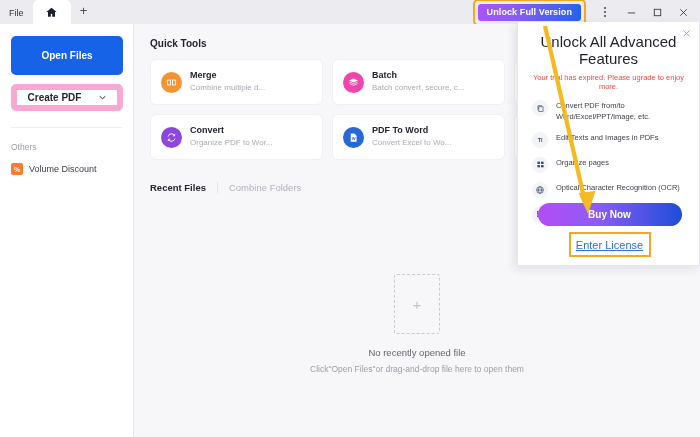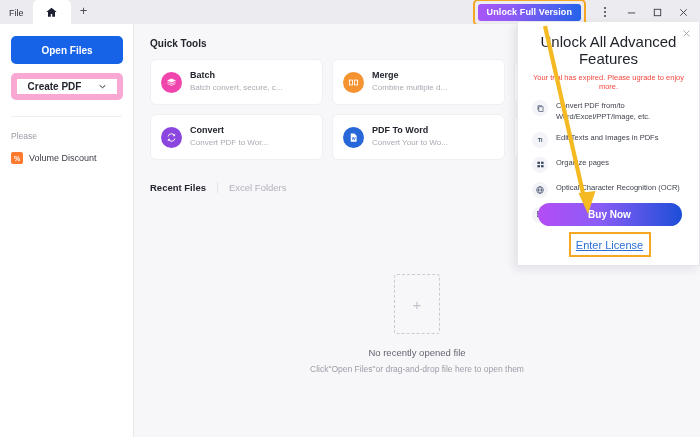--- a/index.html
+++ b/index.html
@@ -80,21 +80,21 @@
 
   
   .sidebar {
     position: absolute; top: 24px; left: 0;
     width: 134px; height: 413px;
     background: #ffffff;
     border-right: 1px solid #e9e9ee;
     padding: 12px 11px 0 11px;
   }
   .btn-open {
-    width: 112px; height: 28px;
+    width: 112px; height: 39px;
     background: #1763e8;
     color: #fff; border: none; border-radius: 5px;
     font-size: 10px; font-weight: bold;
     font-family: "Liberation Sans", sans-serif;
     cursor: pointer;
   }
   .btn-create {
     width: 112px; height: 27px;
     margin-top: 9px;
     background: #fff;
@@ -322,58 +322,58 @@
       <span>Create PDF</span>
       <span>
         <svg class="chev" viewBox="0 0 10 6" fill="none" stroke="#23252e" stroke-width="1.4">
             <path d="M1 1.3 5 4.8 9 1.3"></path>
           </svg>
       </span>
     </div>
 
     <div class="sb-divider"></div>
 
-    <div class="sb-others">Please</div>
+    <div class="sb-others">Others</div>
 
     <div class="sb-item">
       <span class="pct-icon">%</span>
       <span class="lbl">Volume Discount</span>
     </div>
   </div>
 
   <div class="main">
 
     <div class="section-title">Quick Tools</div>
 
     <div class="cards">
+
+      <div class="card">
+        <div class="card-icon" style="background:#f59331">
+          <svg width="11" height="11" viewBox="0 0 16 16" fill="none" stroke="#fff" stroke-width="1.3">
+              <rect x="2" y="4.5" width="4.5" height="7"></rect>
+              <rect x="9.5" y="4.5" width="4.5" height="7"></rect>
+            </svg>
+        </div>
+        <div class="card-txt">
+          <div class="card-title">Merge</div>
+          <div class="card-sub">Combine multiple d...</div>
+        </div>
+      </div>
 
       <div class="card">
         <div class="card-icon" style="background:#ef45ad">
           <svg width="11" height="11" viewBox="0 0 16 16" fill="#fff">
               <path d="M8 2 1.5 5 8 8l6.5-3L8 2z"></path>
               <path d="M8 9.4 2.6 6.9 1.5 7.4 8 10.4l6.5-3-1.1-.5L8 9.4z"></path>
               <path d="M8 11.8 2.6 9.3 1.5 9.8 8 12.8l6.5-3-1.1-.5L8 11.8z"></path>
             </svg>
         </div>
         <div class="card-txt">
           <div class="card-title">Batch</div>
           <div class="card-sub">Batch convert, secure, c...</div>
-        </div>
-      </div>
-
-      <div class="card">
-        <div class="card-icon" style="background:#f59331">
-          <svg width="11" height="11" viewBox="0 0 16 16" fill="none" stroke="#fff" stroke-width="1.3">
-              <rect x="2" y="4.5" width="4.5" height="7"></rect>
-              <rect x="9.5" y="4.5" width="4.5" height="7"></rect>
-            </svg>
-        </div>
-        <div class="card-txt">
-          <div class="card-title">Merge</div>
-          <div class="card-sub">Combine multiple d...</div>
         </div>
       </div>
 
       <div class="card">
         <div class="card-icon" style="background:#2b7ded">
           <svg width="11" height="11" viewBox="0 0 16 16" fill="#fff">
               <rect x="2" y="4" width="12" height="8.5" rx="1.2"></rect>
               <circle cx="5.4" cy="6.8" r="1" fill="#2b7ded"></circle>
               <path d="M3.3 12 6.6 8.6l2.1 2.2 2-1.8 2.1 3z" fill="#2b7ded"></path>
             </svg>
@@ -388,54 +388,54 @@
         <div class="card-icon" style="background:#8b46e0">
           <svg width="11" height="11" viewBox="0 0 16 16" fill="none" stroke="#fff" stroke-width="1.3">
               <path d="M3 6.6A5 5 0 0 1 12.4 5.3"></path>
               <path d="M13 9.4A5 5 0 0 1 3.6 10.7"></path>
               <path d="M12.6 2.8v2.7h-2.7"></path>
               <path d="M3.4 13.2v-2.7h2.7"></path>
             </svg>
         </div>
         <div class="card-txt">
           <div class="card-title">Convert</div>
-          <div class="card-sub">Convert PDF to Wor...</div>
+          <div class="card-sub">Organize PDF to Wor...</div>
         </div>
       </div>
 
       <div class="card">
         <div class="card-icon" style="background:#2767d8">
           <svg width="11" height="11" viewBox="0 0 16 16">
               <path d="M4 2h5.2L12.5 5.3V14H4z" fill="#fff"></path>
               <text x="8.2" y="11.4" font-size="6" font-weight="bold" fill="#2767d8" text-anchor="middle" font-family="Liberation Sans, sans-serif">W</text>
             </svg>
         </div>
         <div class="card-txt">
           <div class="card-title">PDF To Word</div>
-          <div class="card-sub">Convert Your to Wo...</div>
+          <div class="card-sub">Convert Excel to Wo...</div>
         </div>
       </div>
 
       <div class="card">
         <div class="card-icon" style="background:#19c8bd">
           <svg width="11" height="11" viewBox="0 0 16 16">
               <path d="M4 2h5.2L12.5 5.3V14H4z" fill="#fff"></path>
               <text x="8.2" y="11.4" font-size="6" font-weight="bold" fill="#19c8bd" text-anchor="middle" font-family="Liberation Sans, sans-serif">x</text>
             </svg>
         </div>
         <div class="card-txt">
           <div class="card-title">PDF To Excel</div>
           <div class="card-sub">Turn PDF table into...</div>
         </div>
       </div>
     </div>
 
     <div class="recent-tabs">
       <div class="rtab active">Recent Files</div>
-      <div class="rtab inactive">Excel Folders</div>
+      <div class="rtab inactive">Combine Folders</div>
     </div>
 
     <div class="empty">
       <div class="drop">
         <span>+</span>
       </div>
       <div class="empty-t1">No recently opened file</div>
       <div class="empty-t2">Click"Open Files"or drag-and-drop file here to open them</div>
     </div>
   </div>

